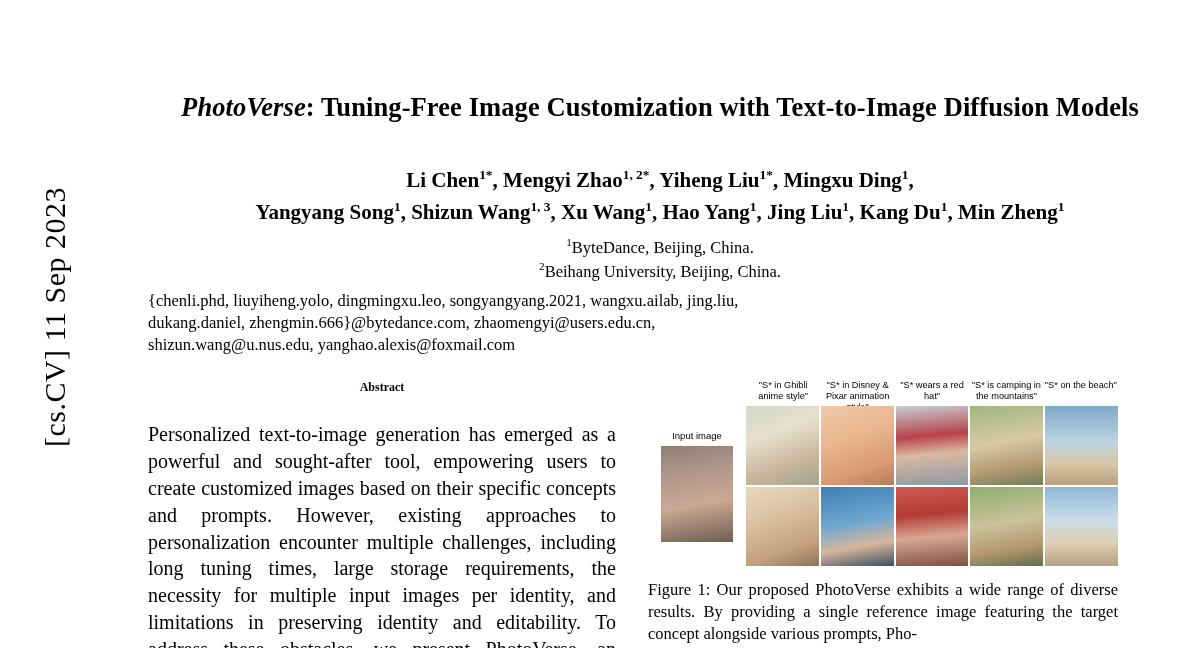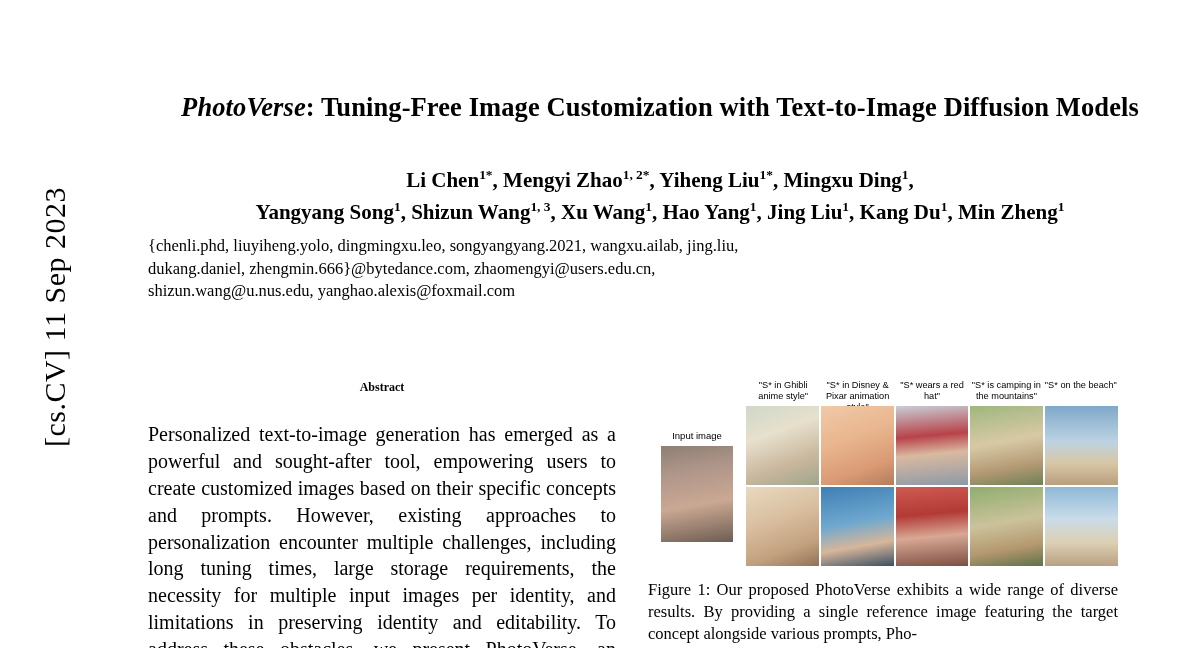--- a/index.html
+++ b/index.html
@@ -212,20 +212,22 @@
   <div class="authors">
     <div>
       Li Chen<sup>1</sup><sup>*</sup>, Mengyi Zhao<sup>1, 2</sup><sup>*</sup>, Yiheng Liu<sup>1</sup><sup>*</sup>, Mingxu Ding<sup>1</sup>,
     </div>
     <div>
       Yangyang Song<sup>1</sup>, Shizun Wang<sup>1, 3</sup>, Xu Wang<sup>1</sup>, Hao Yang<sup>1</sup>, Jing Liu<sup>1</sup>, Kang Du<sup>1</sup>, Min Zheng<sup>1</sup>
     </div>
   </div>
 
   <div class="affils">
+    <div><sup>1</sup><span>ByteDance, Beijing, China.</span></div>
+    <div><sup>2</sup><span>Beihang University, Beijing, China.</span></div>
   </div>
 
   <div class="emails">
     <div>{chenli.phd, liuyiheng.yolo, dingmingxu.leo, songyangyang.2021, wangxu.ailab, jing.liu,</div>
     <div>dukang.daniel, zhengmin.666}@bytedance.com, zhaomengyi@users.edu.cn,</div>
     <div>shizun.wang@u.nus.edu, yanghao.alexis@foxmail.com</div>
   </div>
 </div>
 
 <div class="columns">

